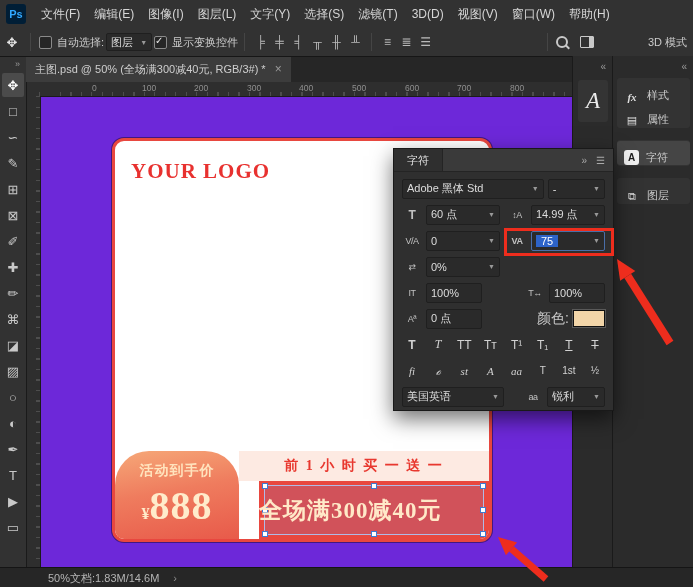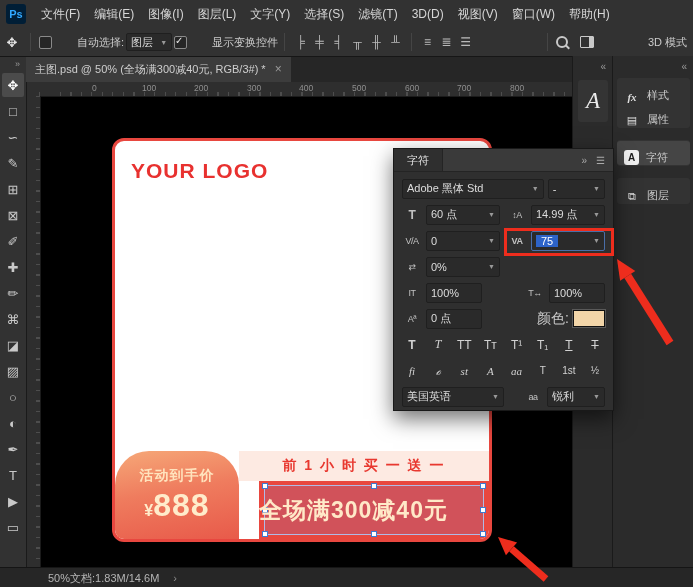--- a/index.html
+++ b/index.html
@@ -17,21 +17,21 @@
   .tool-badge{width:24px;text-align:center;color:#e6e6e6;font-size:13px;}
   .sep{width:1px;height:18px;background:#454545;margin:0 6px;flex:none;}
   .checkbox{width:11px;height:11px;border:1px solid #8a8a8a;border-radius:2px;margin:0 5px 0 2px;
             background:#262626;position:relative;flex:none;}
   .checkbox.checked::after{content:"✓";position:absolute;left:0px;top:-2px;font-size:10px;color:#e8e8e8;}
   .fld{height:18px;background:#2a2a2a;border:1px solid #1f1f1f;color:#ddd;font-size:11px;
        display:flex;align-items:center;justify-content:space-between;padding:0 4px;border-radius:2px;
        box-sizing:border-box;white-space:nowrap;overflow:hidden;}
   .fld .arr{color:#999;font-size:7px;margin-left:4px;flex:none;}
   .opt-select{width:46px;margin-left:2px;}
-  .lbl{white-space:nowrap;margin-left:20px;}
+  .lbl{white-space:nowrap;}
   .align-ic{width:15px;text-align:center;color:#b9b9b9;font-size:12px;margin:0 2px;flex:none;}
   .magnifier{width:8px;height:8px;border:2px solid #c9c9c9;border-radius:50%;position:relative;margin:0 6px 0 2px;flex:none;}
   .magnifier::after{content:"";position:absolute;width:5px;height:2px;background:#c9c9c9;
                     transform:rotate(45deg);right:-4px;bottom:-2px;}
   .ws-icon{width:12px;height:10px;border:1px solid #c9c9c9;border-radius:1px;margin:0 6px;position:relative;flex:none;}
   .ws-icon::after{content:"";position:absolute;right:0;top:0;bottom:0;width:4px;background:#c9c9c9;}
   .mode-label{margin-right:6px;white-space:nowrap;color:#ccc;margin-left:48px;}
   
   .toolbar{position:absolute;left:0;top:56px;width:26px;height:511px;background:#323232;
            border-right:1px solid #1a1a1a;display:flex;flex-direction:column;align-items:center;z-index:4;}
@@ -49,33 +49,33 @@
           background-image:repeating-linear-gradient(90deg,#4d4d4d 0 1px,transparent 1px 10.5px);
           background-size:100% 4px;background-repeat:no-repeat;background-position:13px 10px;}
   .rt{position:absolute;top:1px;font-size:8.5px;color:#8f8f8f;}
   .rt:nth-of-type(1){left:66px}.rt:nth-of-type(2){left:116px}.rt:nth-of-type(3){left:168px}
   .rt:nth-of-type(4){left:221px}.rt:nth-of-type(5){left:273px}.rt:nth-of-type(6){left:326px}
   .rt:nth-of-type(7){left:379px}.rt:nth-of-type(8){left:431px}.rt:nth-of-type(9){left:484px}
   .vruler{position:absolute;left:26px;top:96px;width:14px;height:471px;background:#2e2e2e;
           border-right:1px solid #1b1b1b;z-index:3;
           background-image:repeating-linear-gradient(180deg,#4d4d4d 0 1px,transparent 1px 10.5px);
           background-size:4px 100%;background-repeat:no-repeat;background-position:10px 0;}
-  .pasteboard{position:absolute;left:40px;top:96px;width:532px;height:471px;background:#000000;}
+  .pasteboard{position:absolute;left:40px;top:96px;width:532px;height:471px;background:#6d28d9;font-family:Liberation Serif, serif;}
   .card{position:absolute;left:72px;top:42px;width:380px;height:404px;background:#fff;
         border:3px solid #e8473f;border-radius:12px;box-sizing:border-box;overflow:hidden;
         box-shadow:0 0 0 1px rgba(0,0,0,.4);}
   .card-logo{position:absolute;left:16px;top:18px;font-size:21px;font-weight:bold;color:#e8312f;letter-spacing:1px;}
   .bottom-row{position:absolute;left:0;right:0;bottom:0;height:88px;}
   .badge{position:absolute;left:0;top:0;width:124px;height:88px;
          background:linear-gradient(170deg,#f6a878 0%,#ef7c5e 45%,#e85a4a 100%);
          border-radius:34px 34px 0 0;display:flex;flex-direction:column;align-items:center;justify-content:center;}
   .badge-label{font-size:14px;font-weight:bold;letter-spacing:1px;color:#ffe3bd;}
   .badge-price{display:flex;align-items:baseline;color:#ffeccb;font-weight:bold;margin-top:2px;}
   .currency{font-size:16px;}
-  .price{font-size:32px;letter-spacing:1px;}
+  .price{font-size:40px;letter-spacing:1px;}
   .promo{position:absolute;left:124px;right:0;top:0;height:30px;background:#fdeae2;color:#e8382f;
          font-weight:bold;font-size:14px;display:flex;align-items:center;justify-content:center;letter-spacing:2px;white-space:nowrap;}
   .banner{position:absolute;left:124px;right:0;top:30px;bottom:0;background:#e8473f;
           display:flex;align-items:center;justify-content:flex-start;margin-left:20px;}
   .banner-text{font-size:23px;font-weight:bold;color:#ffe9c8;letter-spacing:1px;position:relative;z-index:1;white-space:nowrap;}
   .sel-box{position:absolute;left:5px;right:5px;top:4px;bottom:4px;border:1px solid rgba(170,205,255,.85);
            background:rgba(95,145,235,.16);}
   .handle{position:absolute;width:6px;height:6px;background:#fff;border:1px solid #3f79d0;box-sizing:border-box;}
   .h-tl{left:-3px;top:-3px}.h-tm{left:calc(50% - 3px);top:-3px}.h-tr{right:-3px;top:-3px}
   .h-ml{left:-3px;top:calc(50% - 3px)}.h-mr{right:-3px;top:calc(50% - 3px)}

